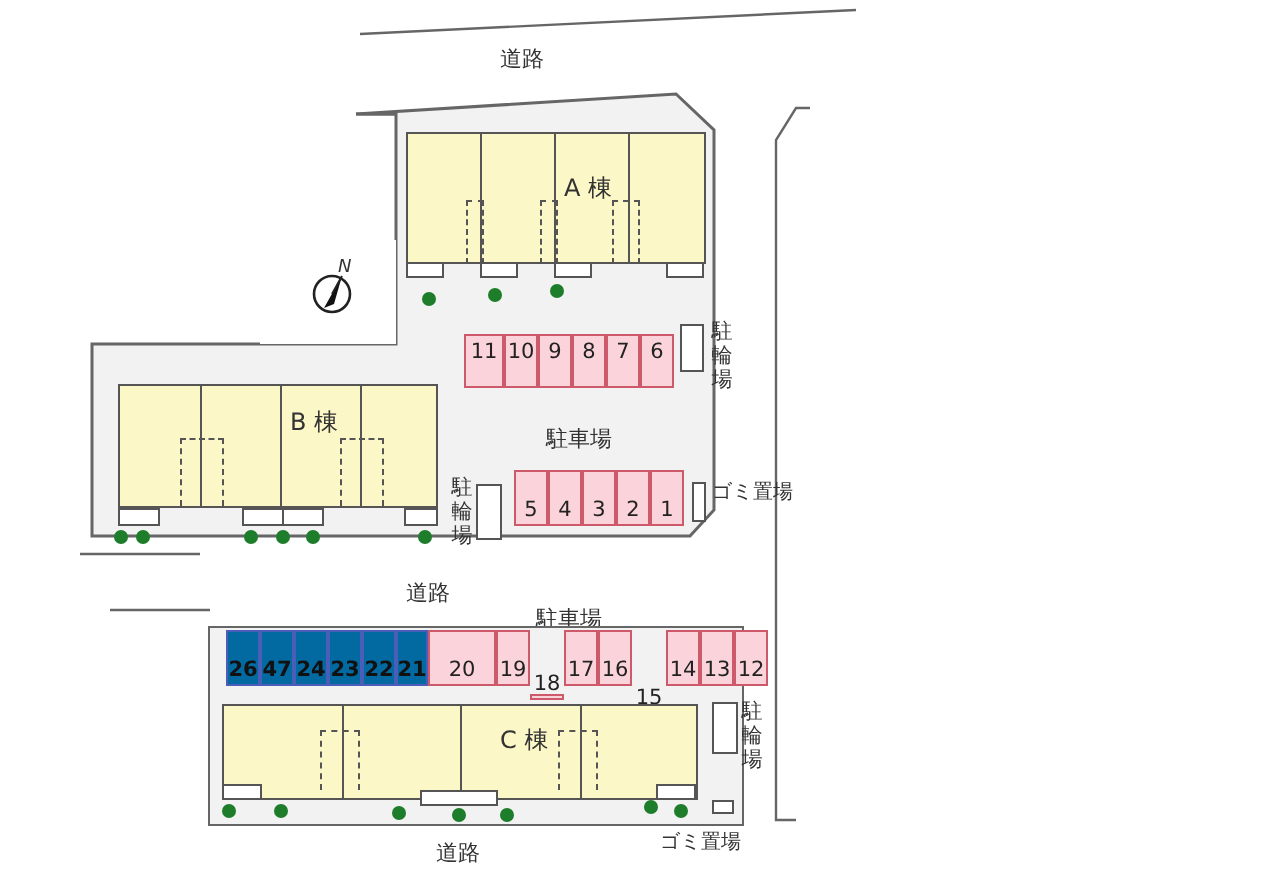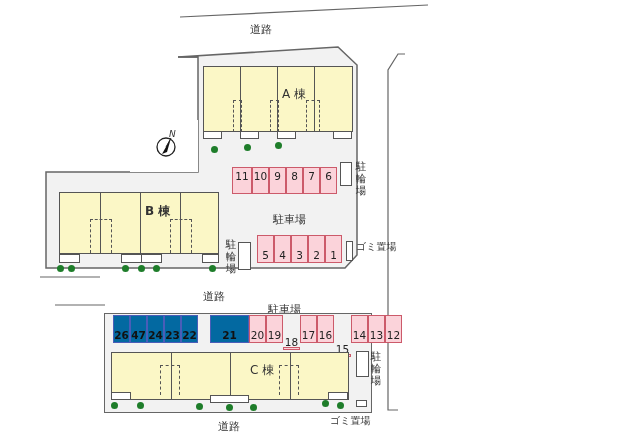--- a/index.html
+++ b/index.html
@@ -81,21 +81,21 @@
 <div class="box" style="left:340px;top:162px;width:12px;height:24px;"></div>
 <div class="vlbl" style="left:355px;top:160px;">駐輪場</div>
 
 <div class="bld" style="left:59px;top:192px;width:160px;height:62px;">
   <div class="unit-div" style="left:40px;"></div>
   <div class="unit-div" style="left:80px;"></div>
   <div class="unit-div" style="left:120px;"></div>
   <div class="dash" style="left:30px;top:26px;width:22px;height:34px;"></div>
   <div class="dash" style="left:110px;top:26px;width:22px;height:34px;"></div>
 </div>
-<div class="lbl" style="left:145px;top:203px;font-size:12px;font-weight:bold;">B 棟</div>
+<div class="lbl" style="left:145px;top:203px;font-size:12px;">B 棟</div>
 <div class="step" style="left:59px;top:254px;width:21px;height:9px;"></div>
 <div class="step" style="left:121px;top:254px;width:21px;height:9px;"></div>
 <div class="step" style="left:141px;top:254px;width:21px;height:9px;"></div>
 <div class="step" style="left:202px;top:254px;width:17px;height:9px;"></div>
 
 <div class="tree" style="left:57px;top:265px;"></div>
 <div class="tree" style="left:68px;top:265px;"></div>
 <div class="tree" style="left:122px;top:265px;"></div>
 <div class="tree" style="left:138px;top:265px;"></div>
 <div class="tree" style="left:153px;top:265px;"></div>
@@ -122,22 +122,22 @@
 <div class="lbl" style="left:268px;top:302px;">駐車場</div>
 
 <div class="site" style="left:104px;top:313px;width:268px;height:100px;"></div>
 
 <div class="slot-row" style="left:113px;top:315px;height:28px;">
   <div class="slot blue bottom" style="width:17px;">26</div>
   <div class="slot blue bottom" style="width:17px;">47</div>
   <div class="slot blue bottom" style="width:17px;text-align:right;">24</div>
   <div class="slot blue bottom" style="width:17px;">23</div>
   <div class="slot blue bottom" style="width:17px;">22</div>
-  <div class="slot blue bottom" style="width:39px;margin-left:12px;">21</div>
-  <div class="slot bottom" style="width:17px;">20</div>
+  <div class="slot blue bottom" style="width:16px;">21</div>
+  <div class="slot bottom" style="width:34px;">20</div>
   <div class="slot bottom" style="width:17px;">19</div>
   <div class="slot bottom" style="width:17px;margin-top:32px;">18</div>
   <div class="slot bottom" style="width:17px;">17</div>
   <div class="slot bottom" style="width:17px;">16</div>
   <div class="slot bottom" style="width:17px;margin-top:39px;">15</div>
   <div class="slot bottom" style="width:17px;">14</div>
   <div class="slot bottom" style="width:17px;">13</div>
   <div class="slot bottom" style="width:17px;">12</div>
 </div>
 

